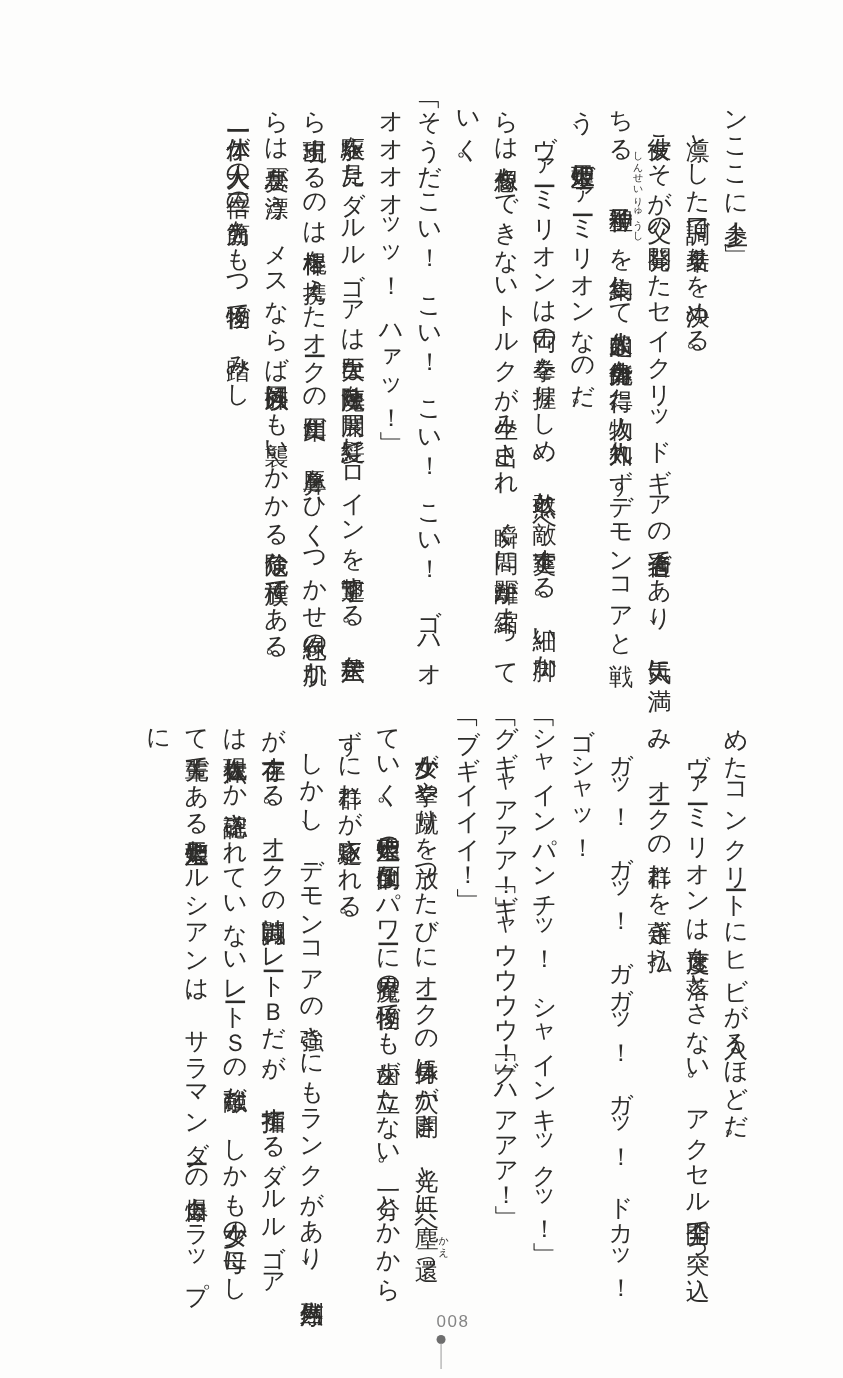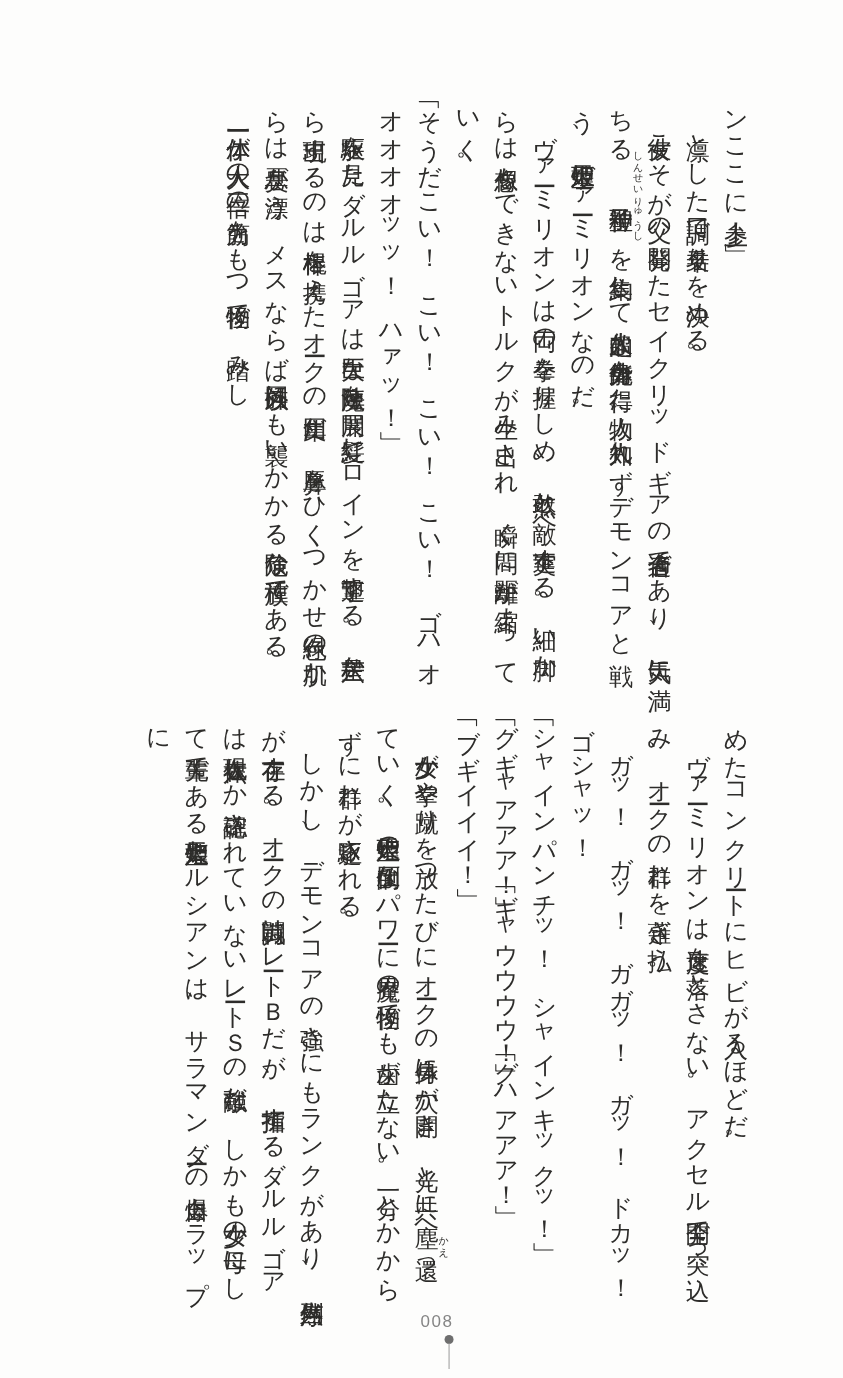--- a/index.html
+++ b/index.html
@@ -45,26 +45,26 @@
   }
   ruby { ruby-align: center; }
   rt {
     font-size: 10px;
     letter-spacing: 0;
     color: #2d2c2a;
   }
   
   .pagefoot {
     position: absolute;
-    left: 437px;
+    left: 453px;
     top: 1312px;
     transform: translateX(-50%);
     display: flex;
     flex-direction: column;
-    align-items: flex-end;
+    align-items: flex-start;
   }
   .pagenum {
     font-family: "Liberation Sans", "DejaVu Sans", sans-serif;
     font-size: 17px;
     font-weight: 400;
     letter-spacing: 1.5px;
     color: #858585;
     line-height: 1.2;
   }
   .orn {

